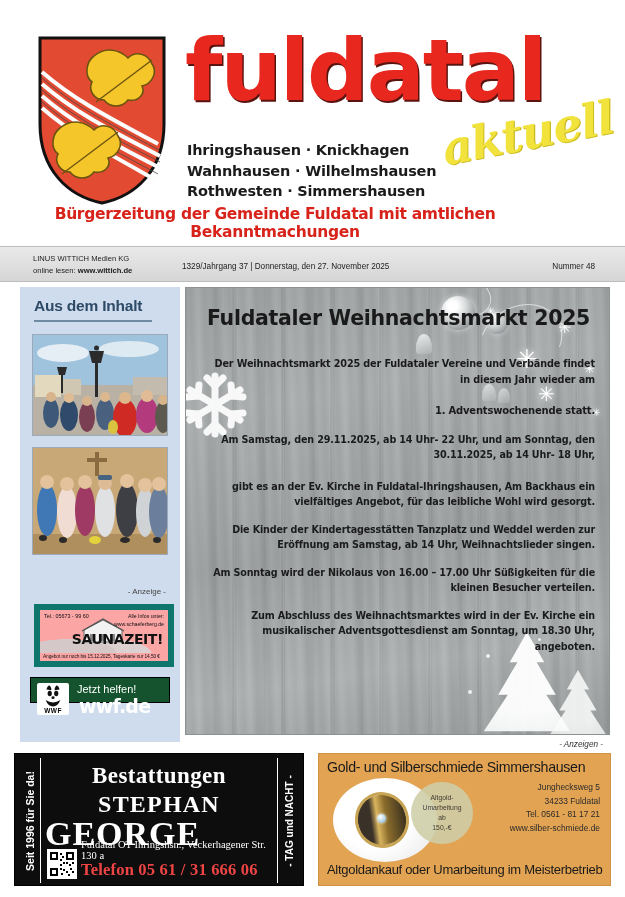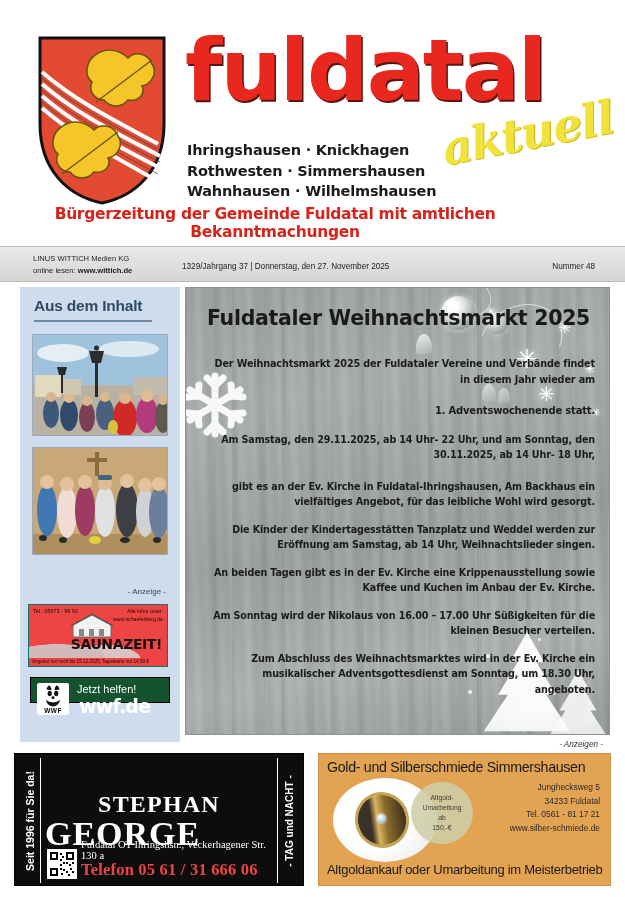--- a/index.html
+++ b/index.html
@@ -89,22 +89,22 @@
   }
   .sb-photo.p1 { top: 47px; height: 102px; }
   .sb-photo.p2 { top: 160px; height: 108px; }
   .sb-anzeige {
     position: absolute; right: 14px; top: 300px;
     font-size: 8px; color: #444; font-style: normal;
   }
 
   
   .sauna {
-    position: absolute; left: 8px; top: 317px; width: 140px; height: 63px;
-    background: #ef4444; border: 1px solid #0f766e; overflow: hidden;
+    position: absolute; left: 14px; top: 317px; width: 140px; height: 63px;
+    background: #fca5a5; border: 6px solid #0f766e; overflow: hidden;
   }
   .sauna .tel { position: absolute; left: 4px; top: 3px; font-size: 5.4px; color: #111; }
   .sauna .infos { position: absolute; right: 4px; top: 3px; font-size: 5.2px; color: #111; text-align: right; line-height: 1.5; }
   .sauna .big {
     position: absolute; right: 5px; bottom: 14px;
     font-family: "DejaVu Sans", sans-serif;
     font-weight: bold; font-size: 14px; color: #111; letter-spacing: -0.4px;
   }
   .sauna .fine {
     position: absolute; left: 3px; bottom: 2px; width: 134px;
@@ -359,22 +359,22 @@
         <path d="M120 28 L64 70"></path>
         <path d="M86 100 L30 142"></path>
       </g>
     </svg>
 
     <div class="logo-block">
       <div class="logo-word">fuldatal</div>
       <div class="logo-script">aktuell</div>
       <div class="towns">
         <div>Ihringshausen · Knickhagen</div>
+        <div>Wahnhausen · Wilhelmshausen</div>
         <div>Rothwesten · Simmershausen</div>
-        <div>Wahnhausen · Wilhelmshausen</div>
       </div>
     </div>
 
     <div class="strapline">Bürgerzeitung der Gemeinde Fuldatal mit amtlichen Bekanntmachungen</div>
   </div>
 
   <div class="infobar">
     <div class="ib-left">
       <div>LINUS WITTICH Medien KG</div>
       <div>
@@ -544,36 +544,36 @@
     <div class="snowdot" style="left:282px; top:402px; width:4px; height:4px;"></div>
     <div class="snowdot" style="left:352px; top:350px; width:3px; height:3px;"></div>
 
     <div class="art-h1">Fuldataler Weihnachtsmarkt 2025</div>
     <div class="art-body">
         <div class="p lead">Der Weihnachtsmarkt 2025 der Fuldataler Vereine und Verbände findet in diesem Jahr wieder am</div>
         <div class="p big">1. Adventswochenende statt.</div>
         <div class="p times">Am Samstag, den 29.11.2025, ab 14 Uhr- 22 Uhr, und am Sonntag, den 30.11.2025, ab 14 Uhr- 18 Uhr,</div>
         <div class="p">gibt es an der Ev. Kirche in Fuldatal-Ihringshausen, Am Backhaus ein vielfältiges Angebot, für das leibliche Wohl wird gesorgt.</div>
         <div class="p">Die Kinder der Kindertagesstätten Tanzplatz und Weddel werden zur Eröffnung am Samstag, ab 14 Uhr, Weihnachtslieder singen.</div>
-        <div class="p">An beiden Tagen gibt es in der Ev. Kirche eine Krippenausstellung sowie Kaffee und Kuchen im Anbau der Ev. Kirche.</div>
         <div class="p">Am Sonntag wird der Nikolaus von 16.00 – 17.00 Uhr Süßigkeiten für die kleinen Besucher verteilen.</div>
         <div class="p">Zum Abschluss des Weihnachtsmarktes wird in der Ev. Kirche ein musikalischer Adventsgottesdienst am Sonntag, um 18.30 Uhr, angeboten.</div>
       </div>
   </div>
 
   <div class="anzeigen-label">- Anzeigen -</div>
 
   <div class="ad-bestattungen">
     <div class="ab-left-strip">
       <span>Seit 1996 für Sie da!</span>
     </div>
     <div class="ab-right-strip">
       <span>- TAG und NACHT -</span>
     </div>
     <div class="ab-core">
+      <div class="ab-l1">Bestattungen</div>
       <div class="ab-l2">STEPHAN</div>
       <div class="ab-l3">GEORGE</div>
       <div class="ab-qr">
         <svg viewBox="0 0 26 26" width="26" height="26">
           <rect width="26" height="26" fill="#fff"></rect>
           <g fill="#000">
             <rect x="1" y="1" width="8" height="8"></rect>
               <rect x="3" y="3" width="4" height="4" fill="#fff"></rect>
             <rect x="17" y="1" width="8" height="8"></rect>
               <rect x="19" y="3" width="4" height="4" fill="#fff"></rect>

